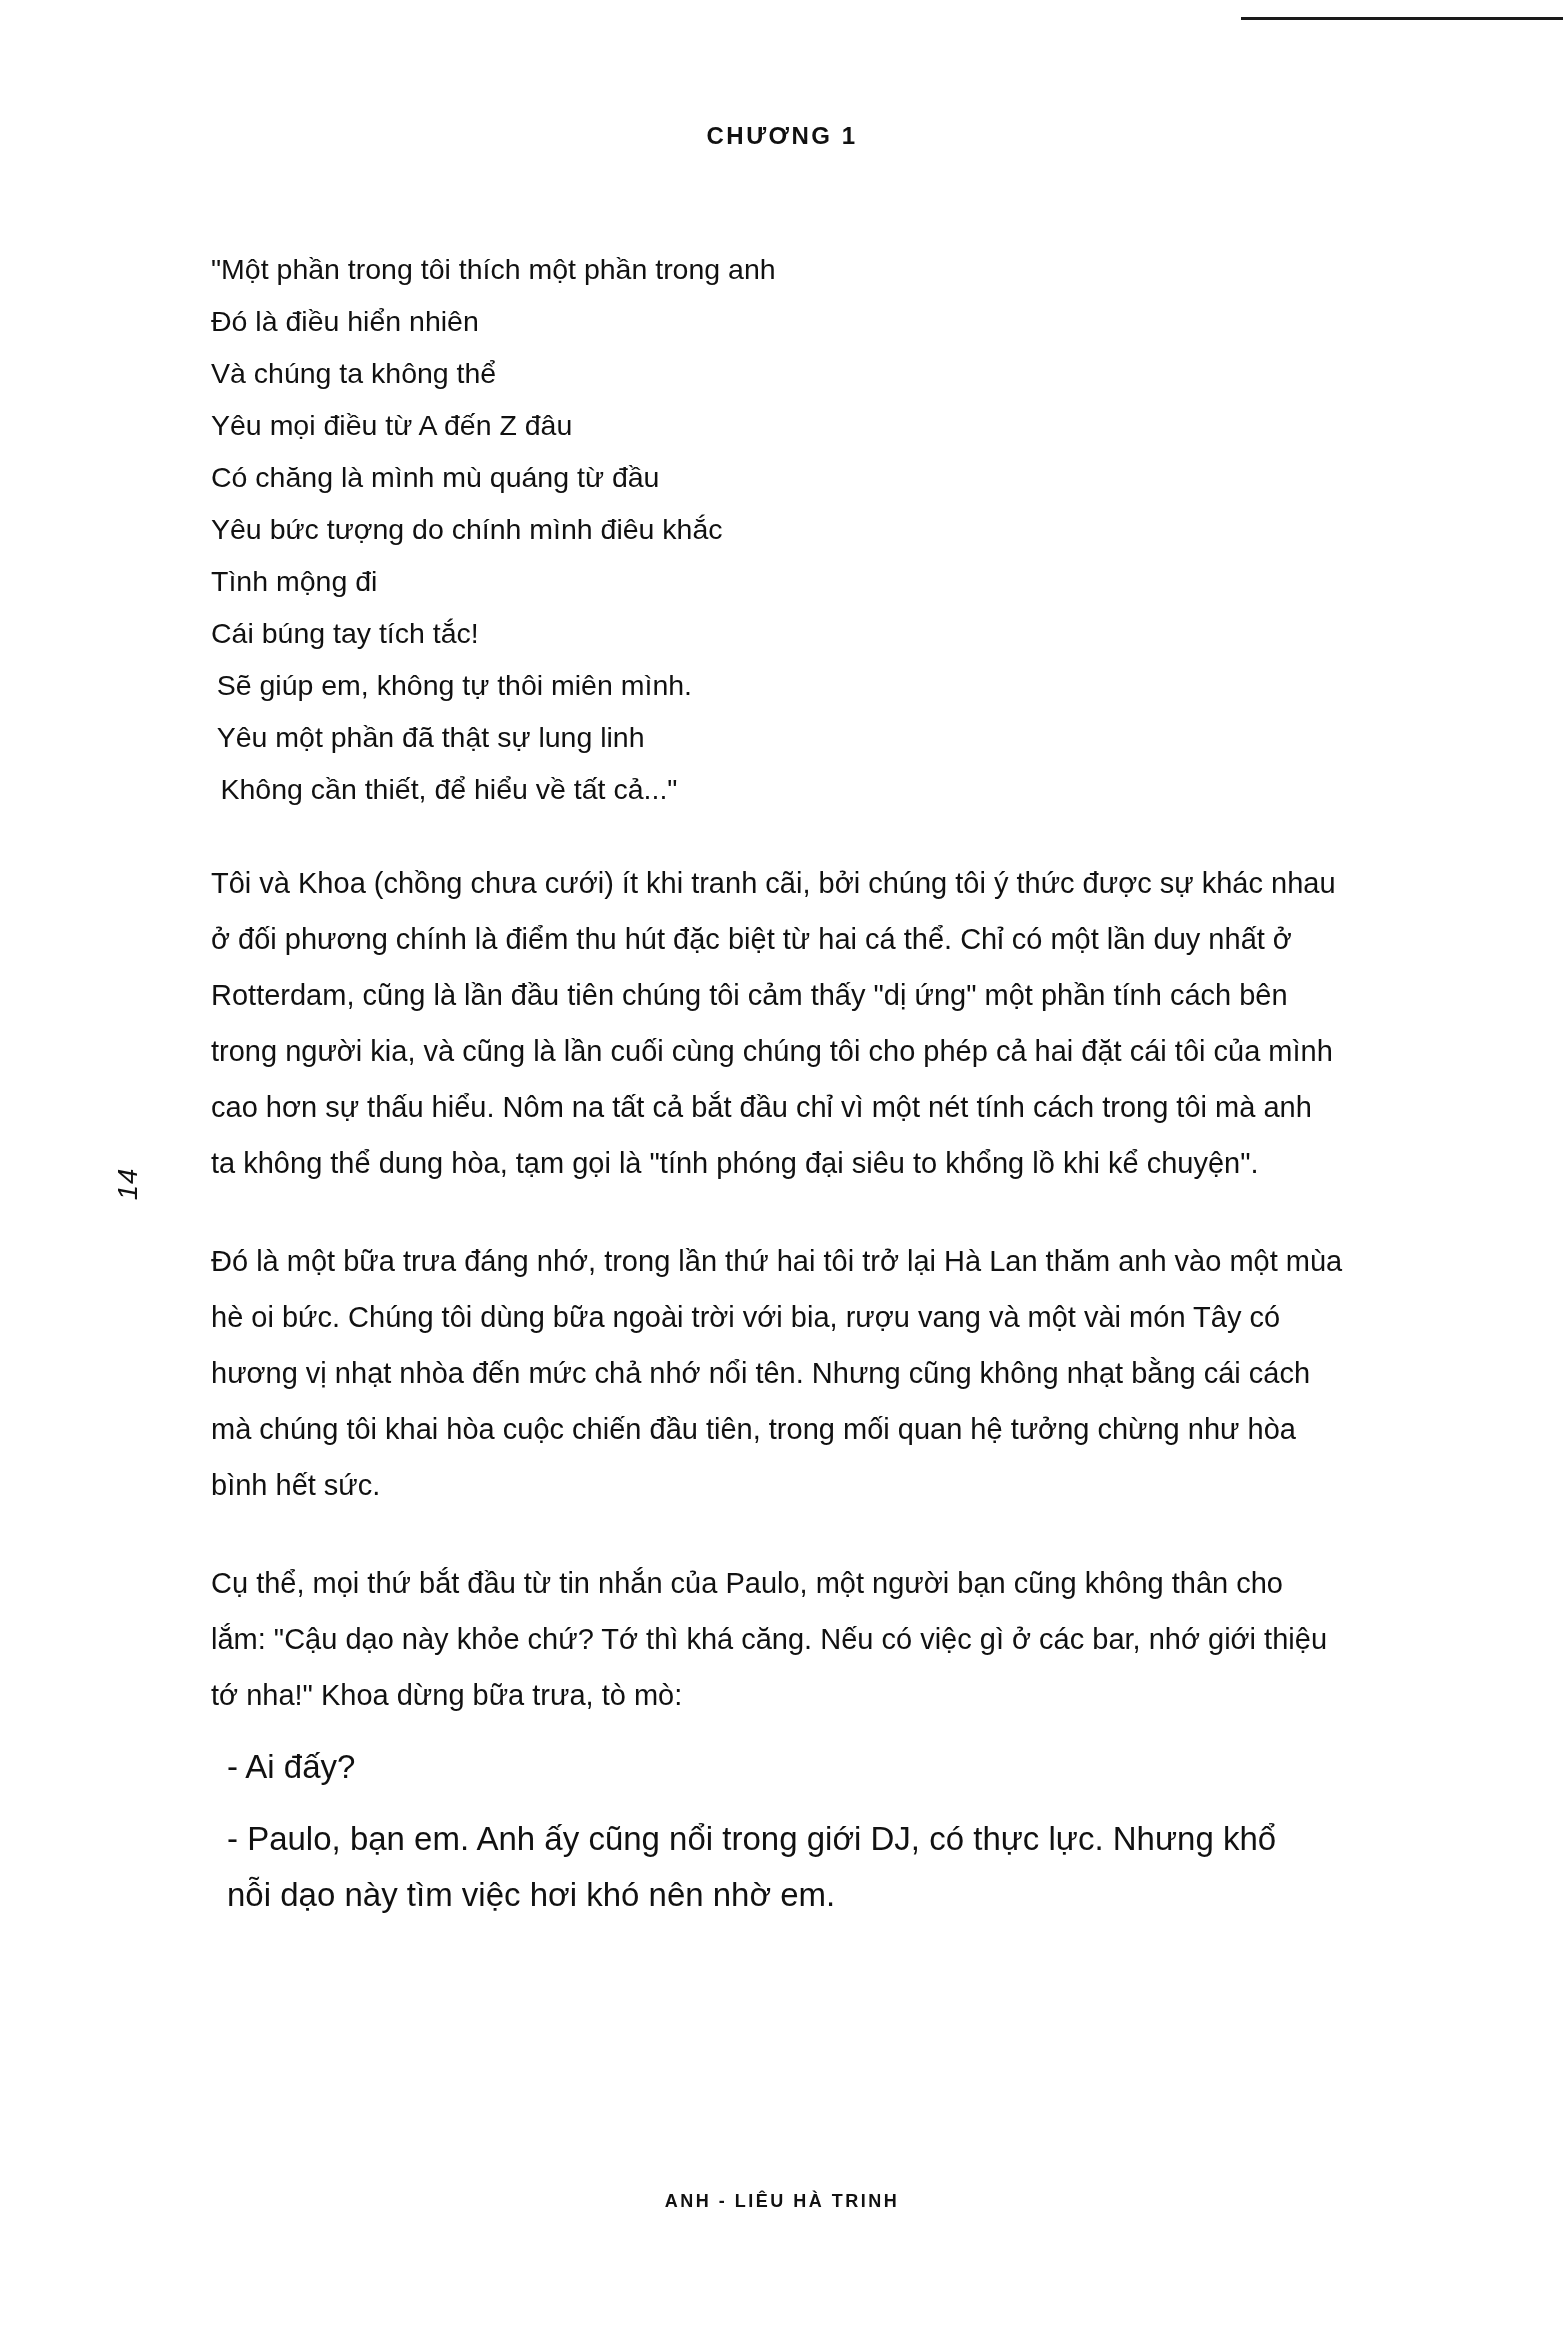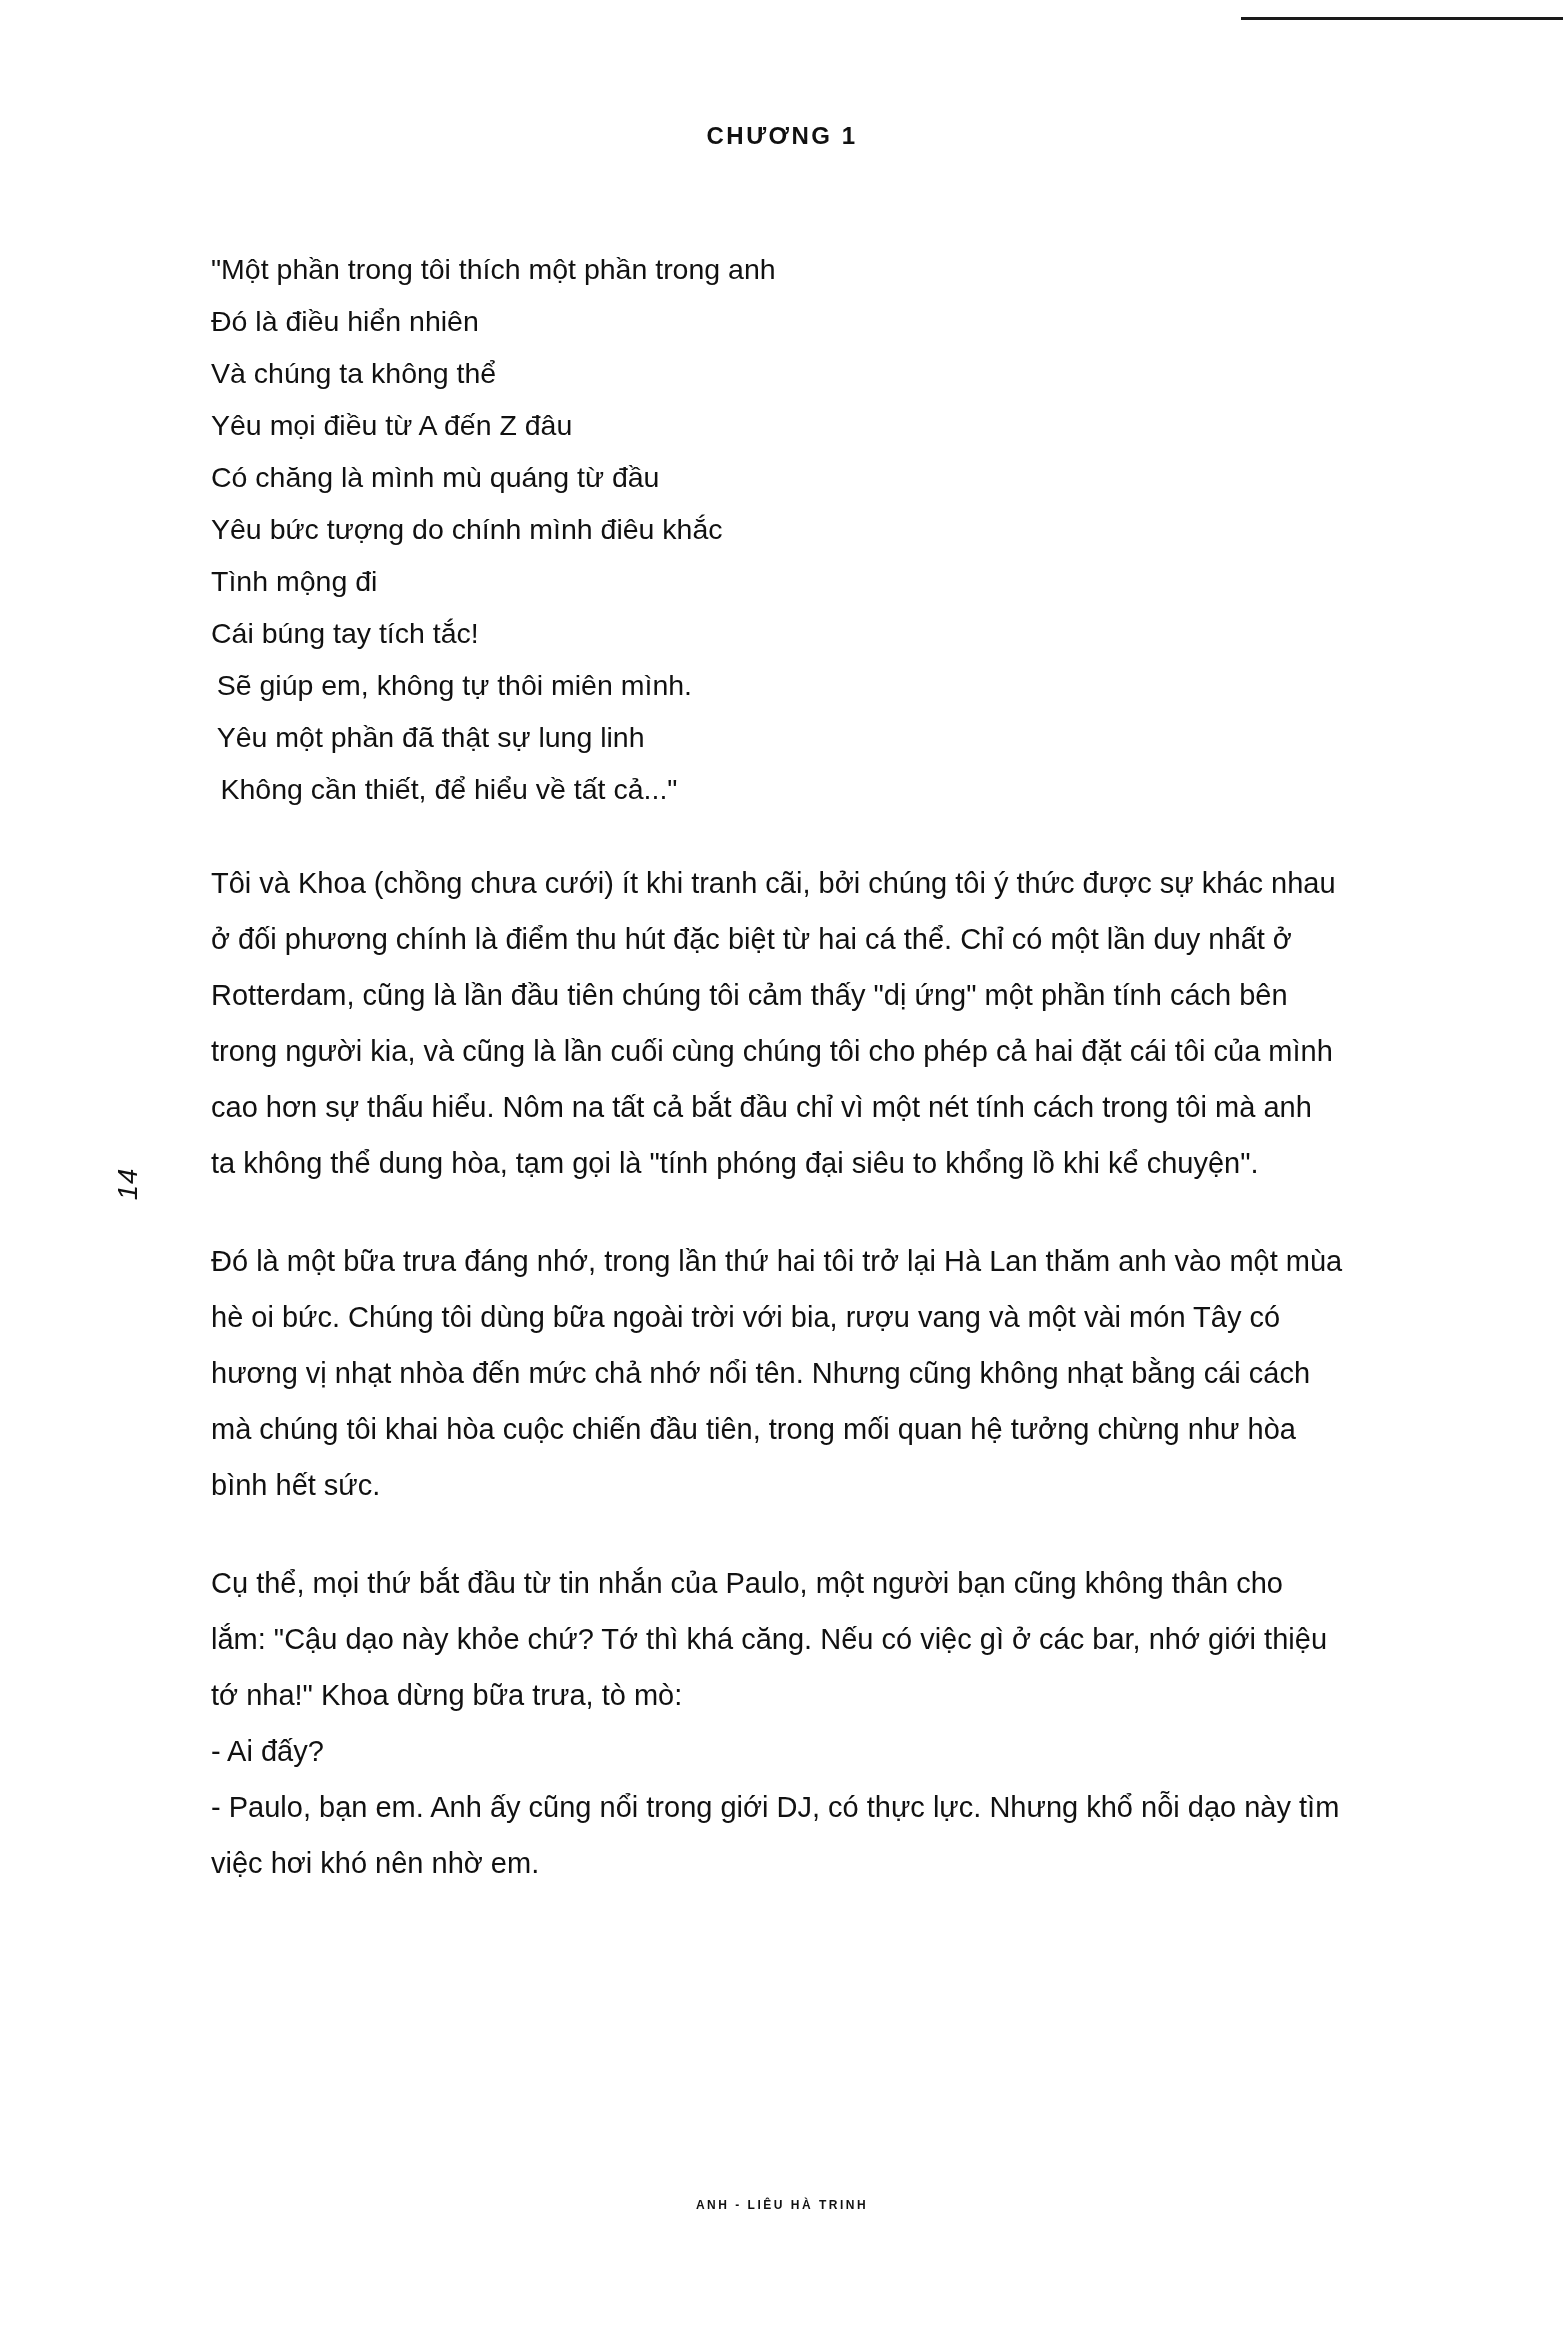--- a/index.html
+++ b/index.html
@@ -81,34 +81,34 @@
   p.para {
     font-size: 29px;
     line-height: 56px;
     margin: 0 0 42px 0;
     color: #111111;
     text-align: left;
   }
   p.para.tight { margin-bottom: 0; }
 
   .dialogue {
-    font-size: 29px;
+    font-size: 33px;
     line-height: 56px;
-    margin: 0;
+    margin: 16px;
     color: #111111;
   }
 
   
   .footer {
     position: absolute;
     bottom: 120px;
     left: 0;
     width: 100%;
     text-align: center;
-    font-size: 12px;
+    font-size: 18px;
     letter-spacing: 2.5px;
     font-weight: 700;
     color: #111111;
   }
 </style>
 </head>
 <body>
 
 <div class="page">
 

